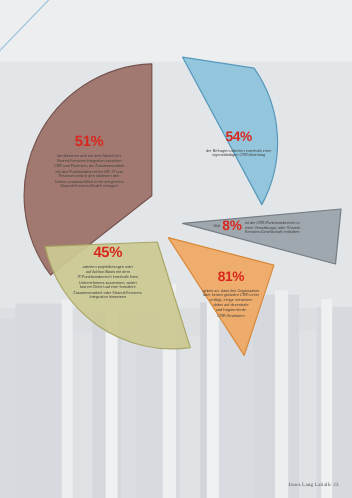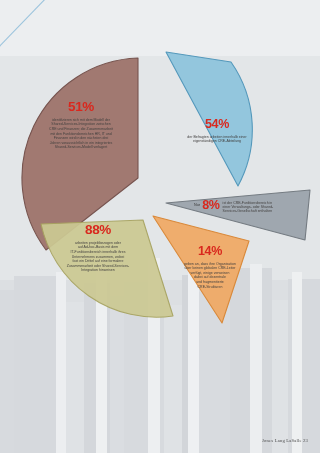--- a/index.html
+++ b/index.html
@@ -56,21 +56,21 @@
   .desc {
     display: block;
     font-size: 3.5px;
     color: #413f3e;
     letter-spacing: 0.01px;
   }
 
   
   .label-51 {
     left: 22px;
-    top: 98px;
+    top: 120px;
     width: 118px;
   }
   .label-51 .pct { font-size: 13.5px; margin-bottom: 2px; }
 
   
   .label-39 {
     left: 172px;
     top: 116px;
     width: 90px;
   }
@@ -198,32 +198,32 @@
     <span class="lead">Nur</span>
     <span class="pct">8%</span>
     <span class="desc">
       <span>ist der CRE-Funktionsbereich in</span><br>
       <span>einer Verwaltungs- oder Shared-</span><br>
       <span>Services-Gesellschaft enthalten</span>
     </span>
   </div>
 
   <div class="wedge-label label-45">
-    <span class="pct">88%</span>
+    <span class="pct">45%</span>
     <span class="desc">arbeiten projektbezogen oder</span>
     <span class="desc">auf Ad-hoc-Basis mit dem</span>
     <span class="desc">IT-Funktionsbereich innerhalb ihres</span>
     <span class="desc">Unternehmens zusammen, wobei</span>
     <span class="desc">fast ein Drittel auf eine formalere</span>
     <span class="desc">Zusammenarbeit oder Shared-Services-</span>
     <span class="desc">Integration hinweisen</span>
   </div>
 
   <div class="wedge-label label-14">
-    <span class="pct">14%</span>
+    <span class="pct">81%</span>
     <span class="desc">geben an, dass ihre Organisation</span>
     <span class="desc">über keinen globalen CRE-Leiter</span>
     <span class="desc">verfügt, einige verweisen</span>
     <span class="desc">dabei auf dezentrale</span>
     <span class="desc">und fragmentierte</span>
     <span class="desc">CRE-Strukturen</span>
   </div>
 
   <div class="footer">Jones Lang LaSalle  23</div>
 

